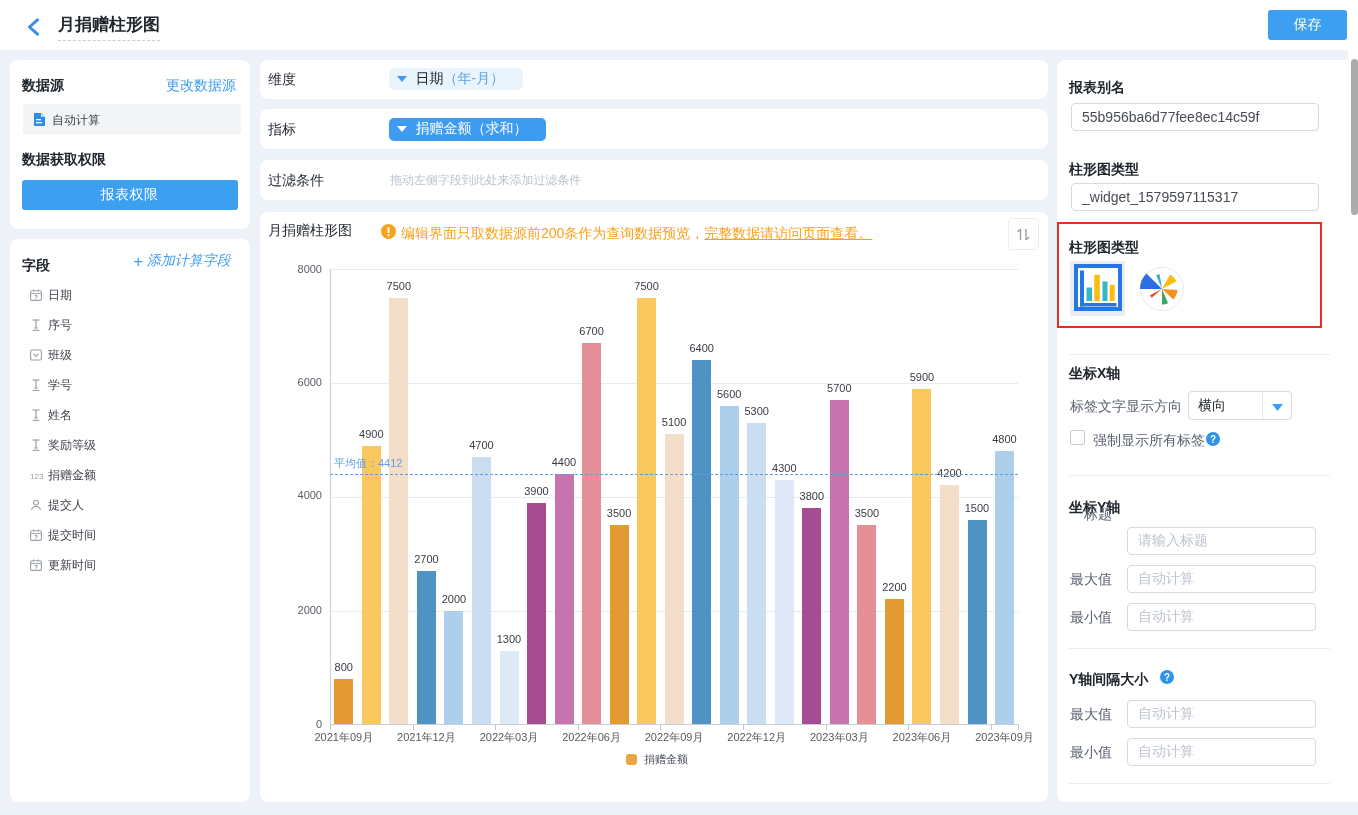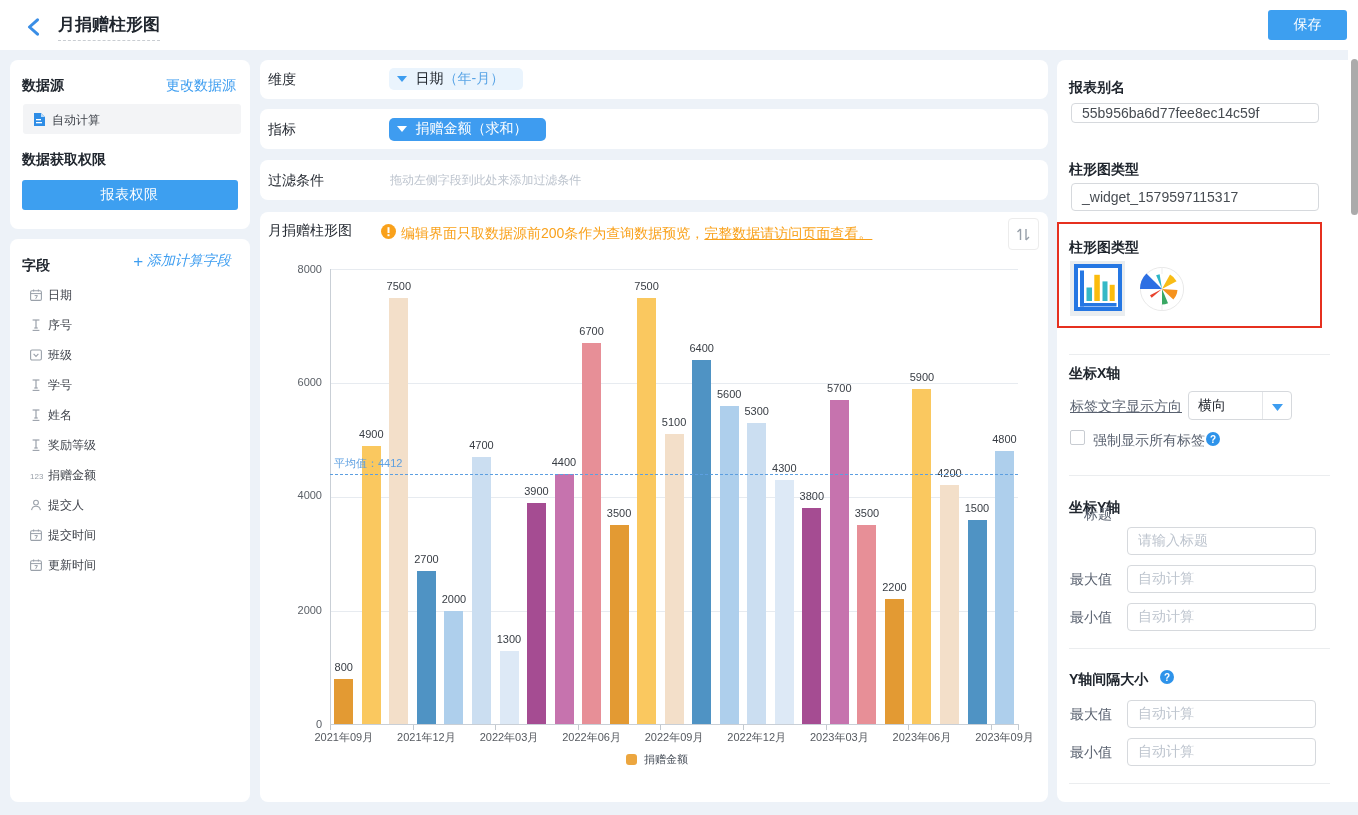--- a/index.html
+++ b/index.html
@@ -271,21 +271,21 @@
 <div class="bar" style="left:995.0px;top:451.2px;height:273.4px;background:#AECFEC"></div>
 <div class="bval" style="left:974.5px;top:433.2px">4800</div>
 <div class="abs" style="left:330px;top:724px;width:689px;height:1px;background:#C9CFD6;"></div>
 <div class="abs" style="left:330px;top:473.5px;width:688px;border-top:1px dashed #5C9FE1;"></div>
 <div class="abs" style="left:334px;top:457px;font-size:11px;line-height:13px;color:#5C9FE1;">平均值：4412</div>
 <div class="abs" style="left:626px;top:753.5px;width:11px;height:11px;background:#ECA63F;border-radius:3px;"></div>
 <div class="abs" style="left:644px;top:753px;font-size:11px;line-height:13px;color:#4B525C;">捐赠金额</div>
 
 <div class="card" style="left:1057px;top:59.5px;width:291px;height:742.5px;border-radius:8px 0 0 8px;"></div>
 <div class="b14" style="left:1069px;top:79px;">报表别名</div>
-<div class="input" style="left:1071px;top:103px;width:248px;height:20px;">55b956ba6d77fee8ec14c59f</div>
+<div class="input" style="left:1071px;top:103px;width:248px;height:28px;">55b956ba6d77fee8ec14c59f</div>
 <div class="b14" style="left:1069px;top:161px;">柱形图类型</div>
 <div class="input" style="left:1071px;top:183px;width:248px;height:28px;">_widget_1579597115317</div>
 
 <div class="abs" style="left:1057px;top:222px;width:265px;height:106px;border:2.5px solid #E6301F;"></div>
 <div class="b14" style="left:1069px;top:239px;">柱形图类型</div>
 <div class="abs" style="left:1070px;top:260.5px;width:55px;height:55px;background:#E9EDF0;"></div>
 <div class="abs" style="left:1074px;top:264px;width:48px;height:47px;background:#fff;border:4px solid #2577E3;"></div>
 <svg class="abs" style="left:1079px;top:269.5px" width="38" height="37" viewBox="0 0 38 37">
 <rect x="1" y="0.5" width="4" height="36" fill="#2577E3"></rect>
     <rect x="1" y="33" width="36.5" height="3.5" fill="#2577E3"></rect>
@@ -301,21 +301,21 @@
 <path d="M22,22 L0.00,22.00 A22,22 0 0 1 6.44,6.44 Z" fill="#2D6FE3"></path>
 <path d="M22,22 L16.14,8.19 A15,15 0 0 1 19.65,7.18 Z" fill="#2FB6C6"></path>
 <path d="M22,22 L30.00,7.57 A16.5,16.5 0 0 1 36.57,14.25 Z" fill="#F8BC15"></path>
 <path d="M22,22 L37.46,23.08 A15.5,15.5 0 0 1 33.34,32.57 Z" fill="#F5921E"></path>
 <path d="M22,22 L28.06,36.27 A15.5,15.5 0 0 1 22.00,37.50 Z" fill="#3AA864"></path>
 <path d="M22,22 L11.66,30.68 A13.5,13.5 0 0 1 9.97,28.13 Z" fill="#E8432E"></path>
 </svg>
 
 <div class="divider" style="top:354px;"></div>
 <div class="b14" style="left:1069px;top:365px;text-align:right;">坐标X轴</div>
-<div class="glabel" style="left:1070px;top:398px;text-decoration:underline;">标签文字显示方向</div>
+<div class="glabel" style="left:1070px;top:398px;">标签文字显示方向</div>
 <div class="abs" style="left:1187.5px;top:390.5px;width:104.5px;height:29px;border:1px solid #D6D9DD;border-radius:4px;background:#fff;"></div>
 <div class="abs" style="left:1198px;top:397px;font-size:14px;line-height:16px;color:#2A2E36;">横向</div>
 <div class="abs" style="left:1261.5px;top:391.5px;width:1px;height:27px;background:#E4E6E9;"></div>
 <svg class="abs" style="left:1272px;top:403.5px" width="11" height="7" viewBox="0 0 11 7">
     <path d="M0 0h11L5.5 7z" fill="#3D9DF0"></path>
   </svg>
 <div class="abs" style="left:1070px;top:430px;width:15px;height:15px;border:1px solid #C8CCD2;border-radius:2px;background:#fff;"></div>
 <div class="glabel" style="left:1093px;top:432px;">强制显示所有标签</div>
 <svg class="abs" style="left:1206px;top:432px" width="14" height="14" viewBox="0 0 14 14">
     <circle cx="7" cy="7" r="7" fill="#2E93EA"></circle>

